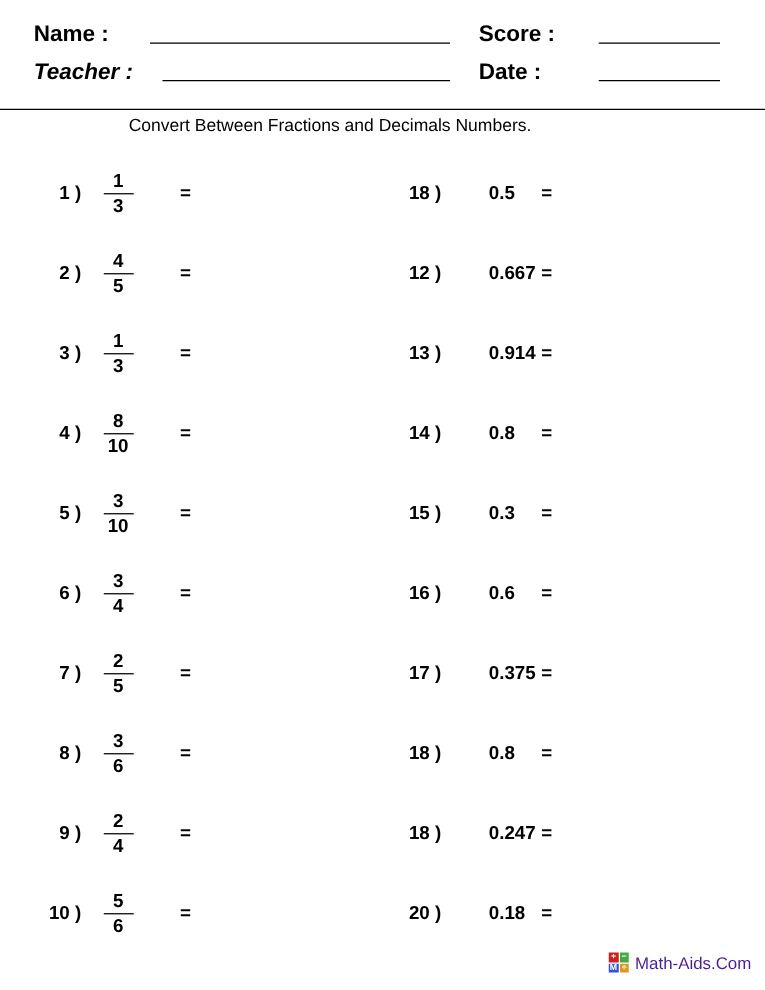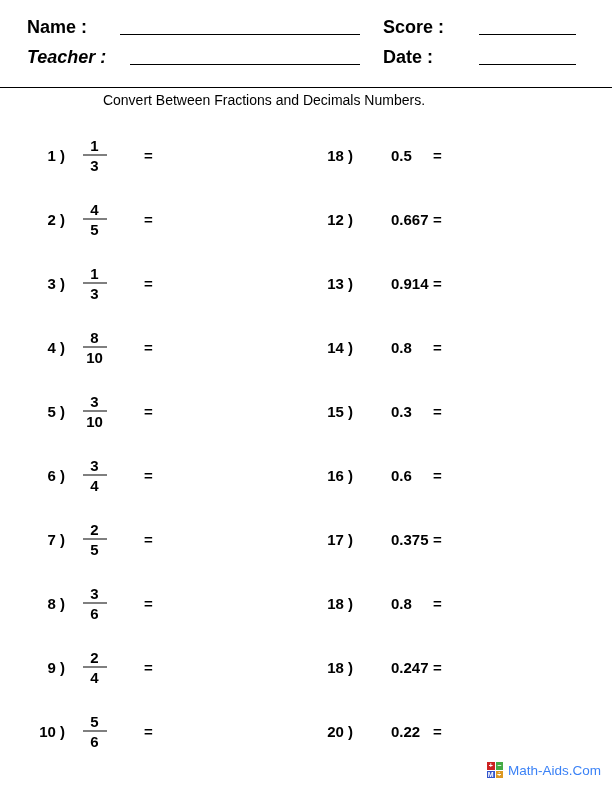--- a/index.html
+++ b/index.html
@@ -50,21 +50,21 @@
     display: grid; grid-template-columns: 7.5px 7.5px; grid-template-rows: 7.5px 7.5px; gap: 1px;
   }
   .tile {
     color: #ffffff; font-size: 7px; line-height: 7.5px; font-weight: bold;
     text-align: center; overflow: hidden;
   }
   .tile1 { background: #cc2222; }
   .tile2 { background: #44aa44; }
   .tile3 { background: #3355cc; }
   .tile4 { background: #dd9922; }
-  .brand { font-size: 13.5px; color: #3b82f6; cursor: pointer; text-decoration: none; }
+  .brand { font-size: 13.5px; color: #4c1d95; cursor: pointer; text-decoration: none; }
 </style>
 </head>
 <body>
 
 <div class="page">
 
   <span class="hdr-label lbl-name">Name :</span>
   <div class="hdr-line line-name"></div>
   <span class="hdr-label lbl-score">Score :</span>
   <div class="hdr-line line-score"></div>
@@ -197,21 +197,21 @@
 
     <div class="row">
       <span class="pnum">10 )</span>
       <span class="frac">
           <span>5</span>
           <span class="fbar"></span>
           <span>6</span>
         </span>
       <span class="eq">=</span>
       <span class="pnumr">20 )</span>
-      <span class="dec">0.22</span>
+      <span class="dec">0.18</span>
       <span class="eqr">=</span>
     </div>
 
   </div>
 
   <div class="footer">
     <span class="logo">
       <span class="tile tile1">+</span>
       <span class="tile tile2">−</span>
       <span class="tile tile3">M</span>

